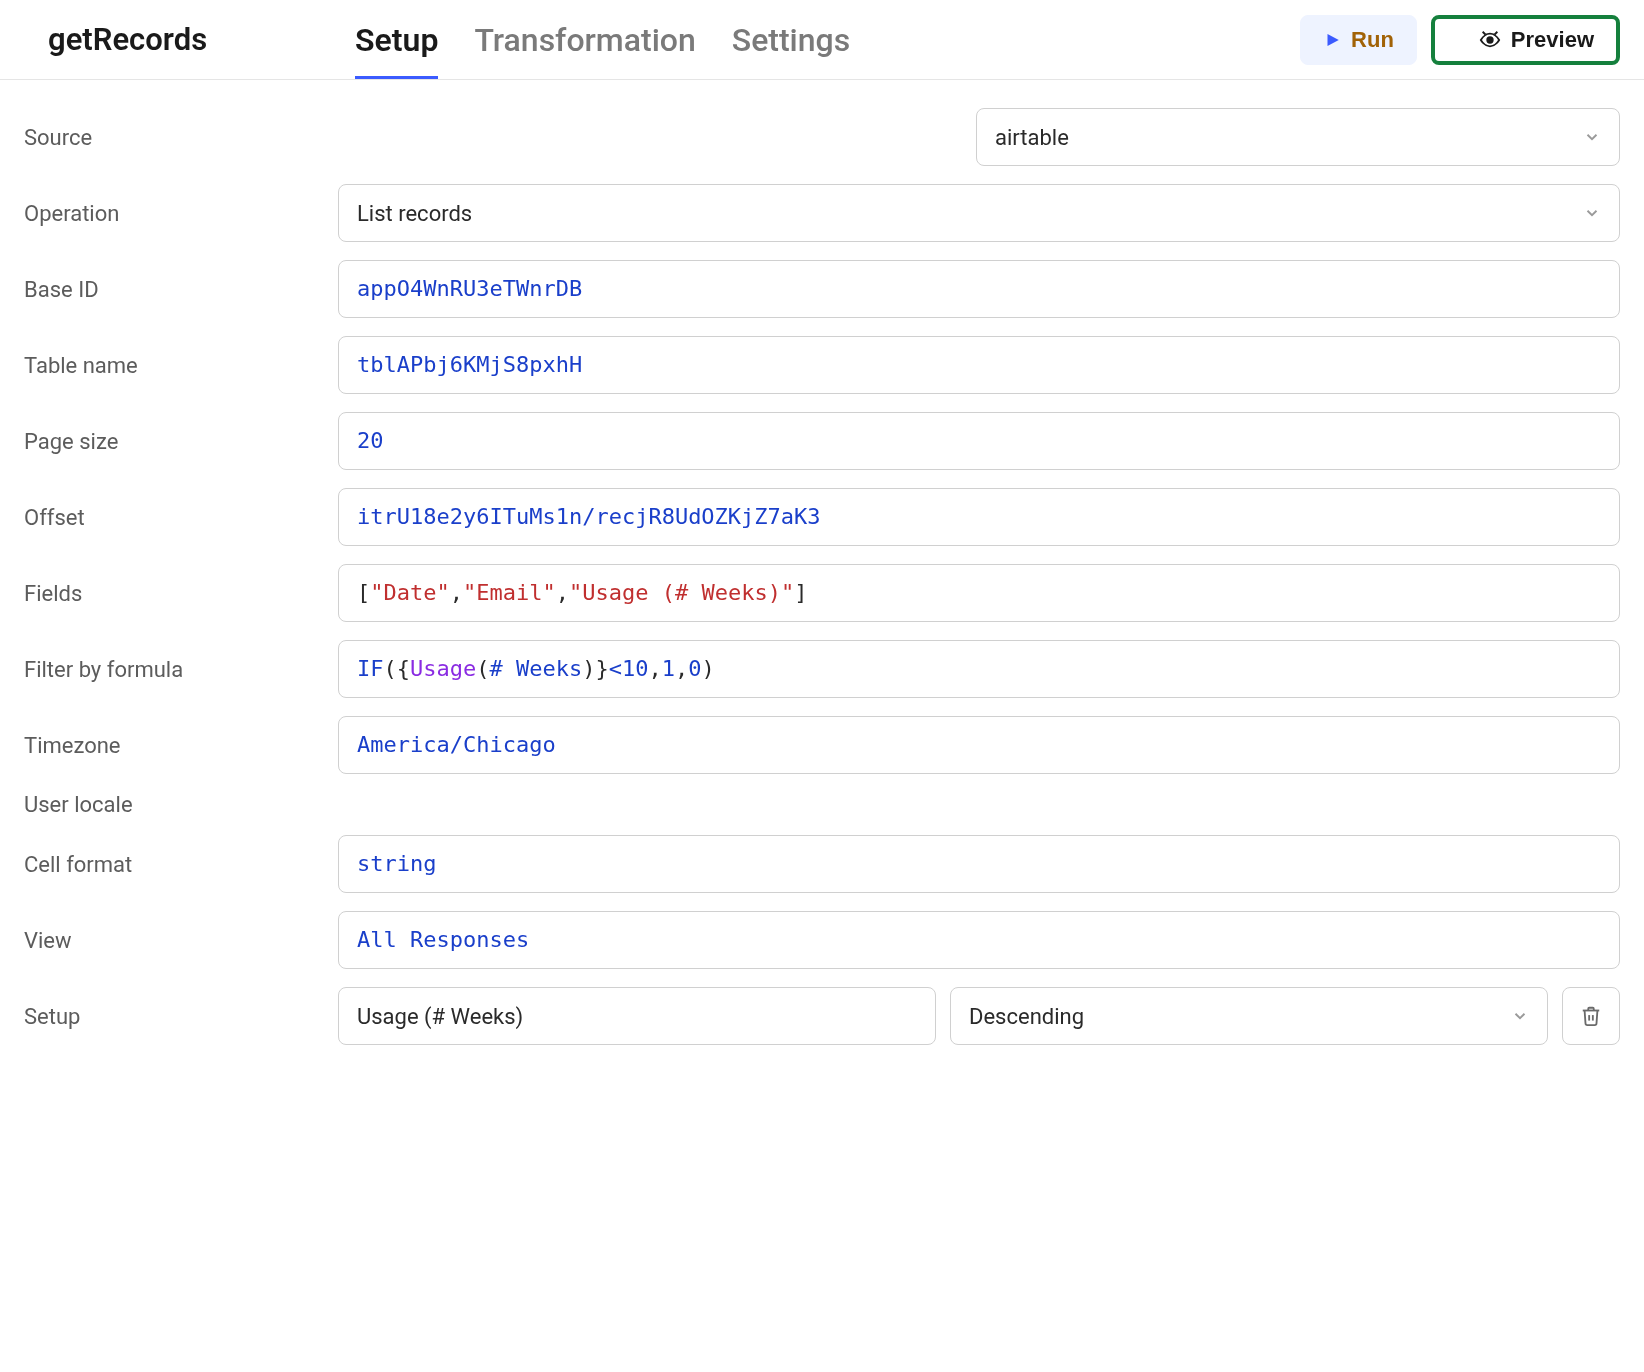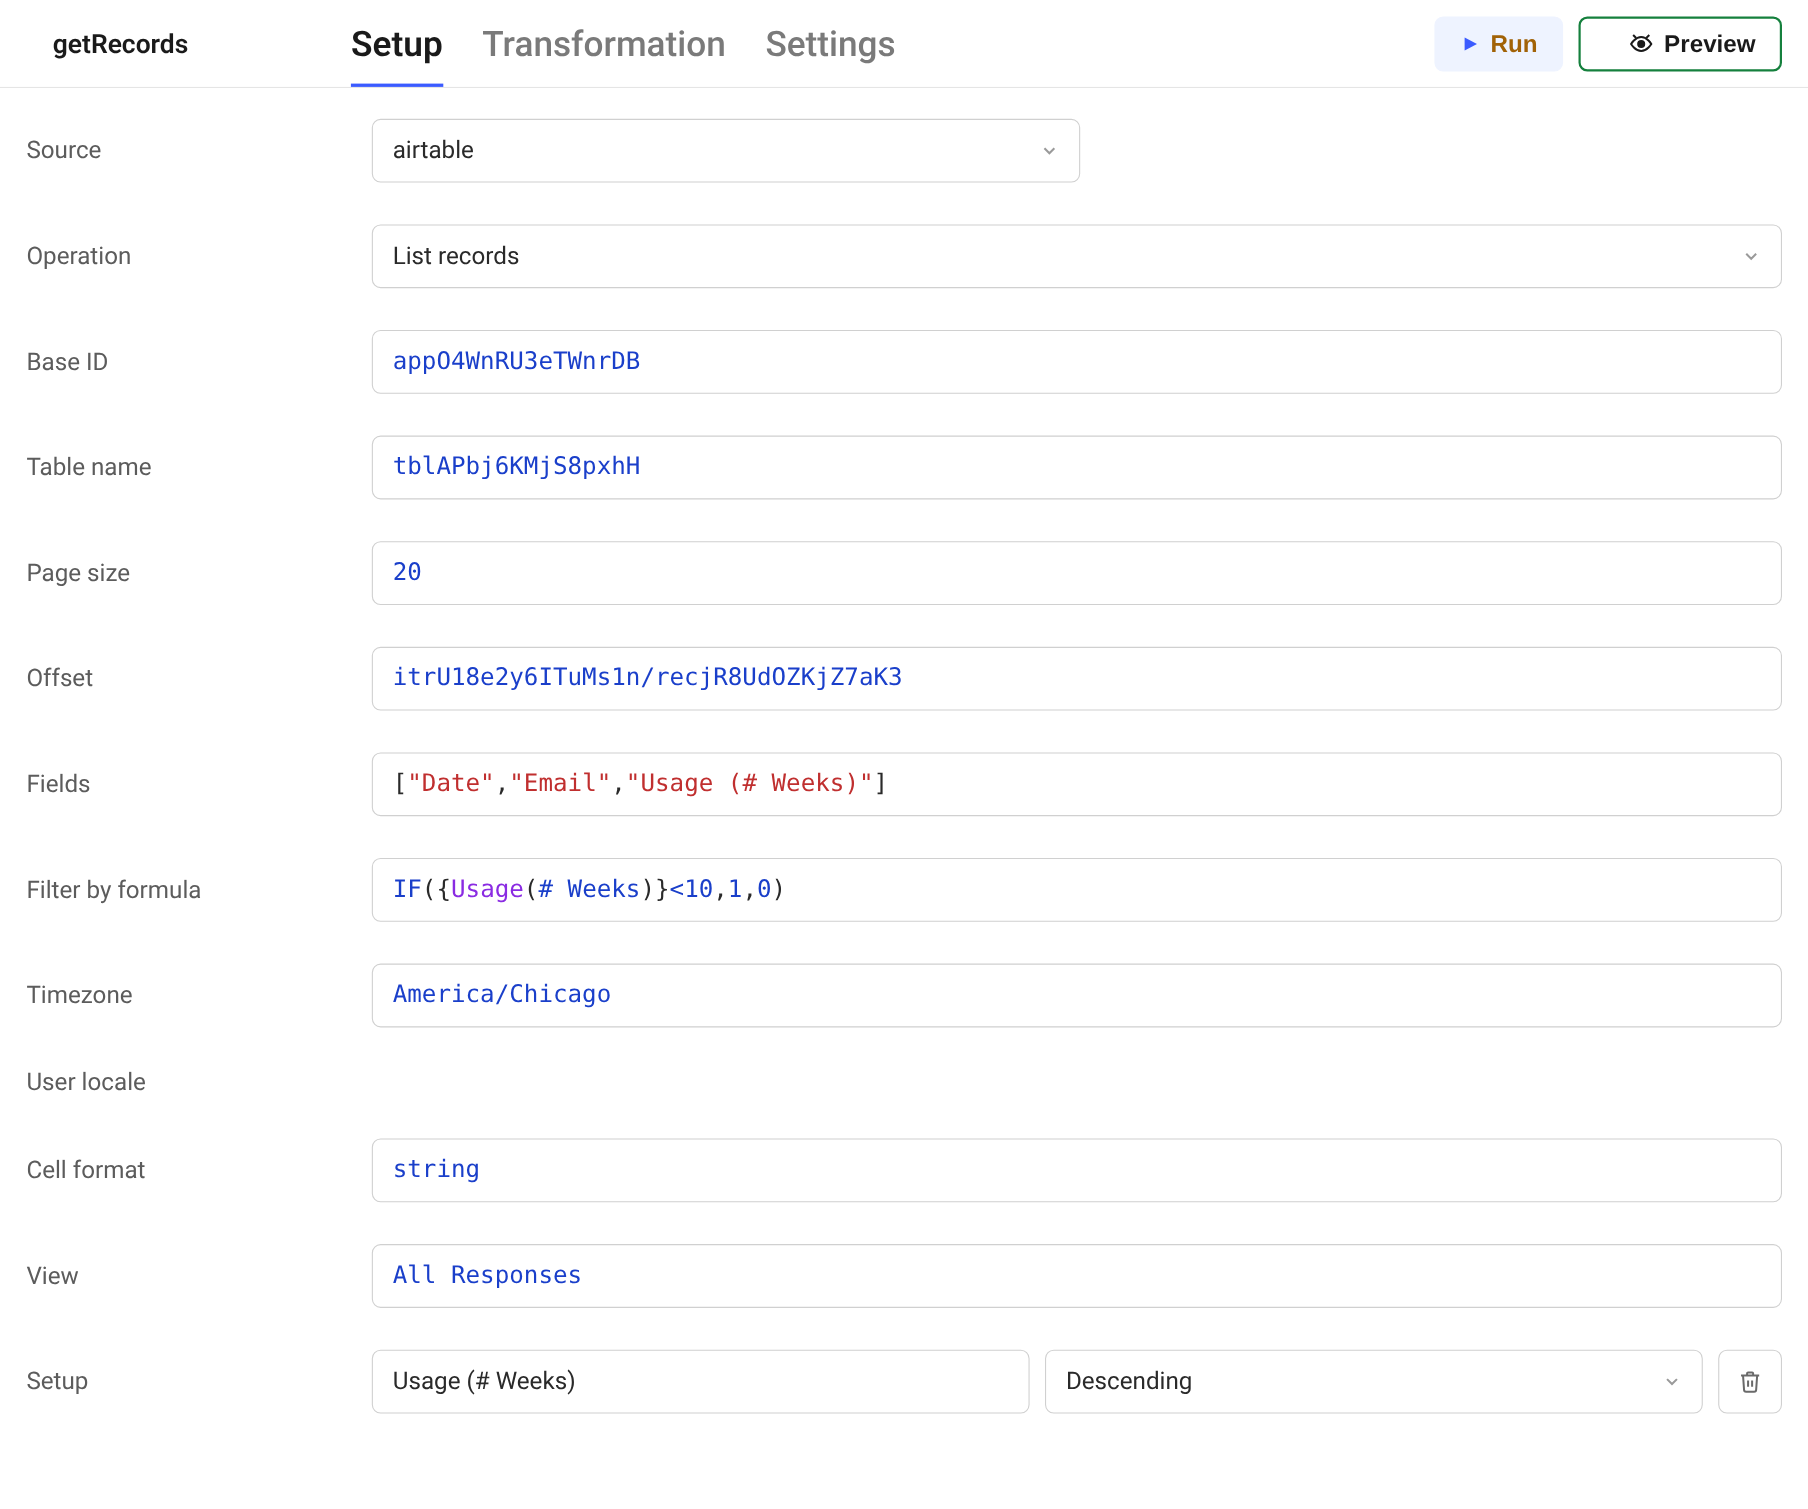--- a/index.html
+++ b/index.html
@@ -19,21 +19,21 @@
     height: 80px;
     border-bottom: 1px solid #e5e5e5;
   }
   .header-left {
     display: flex;
     align-items: center;
     gap: 48px;
     height: 100%;
   }
   .title {
-    font-size: 24px;
+    font-size: 31px;
     font-weight: 600;
     color: #1a1a1a;
     padding-left: 24px;
   }
   .tabs {
     display: flex;
     align-items: center;
     gap: 36px;
     height: 100%;
     margin-left: 100px;
@@ -73,30 +73,31 @@
     background: #fff;
   }
   .btn-run {
     background: #eef3ff;
     color: #a16207;
     border-color: #eef3ff;
   }
   .btn-preview {
     background: #fff;
     color: #1a1a1a;
-    border: 2px solid #15803d;
+    border: 4px solid #15803d;
     padding-left: 44px;
   }
   .form-body {
     padding: 28px 24px 0 24px;
   }
   .form-row {
     display: flex;
     align-items: center;
-    margin-bottom: 38px;
+    margin-bottom: 18px;
+    justify-content: space-between;
   }
   .form-label {
     width: 314px;
     font-size: 22px;
     color: #5c5c5c;
     flex-shrink: 0;
   }
   .form-control-wrap {
     flex: 1;
     min-width: 0;

